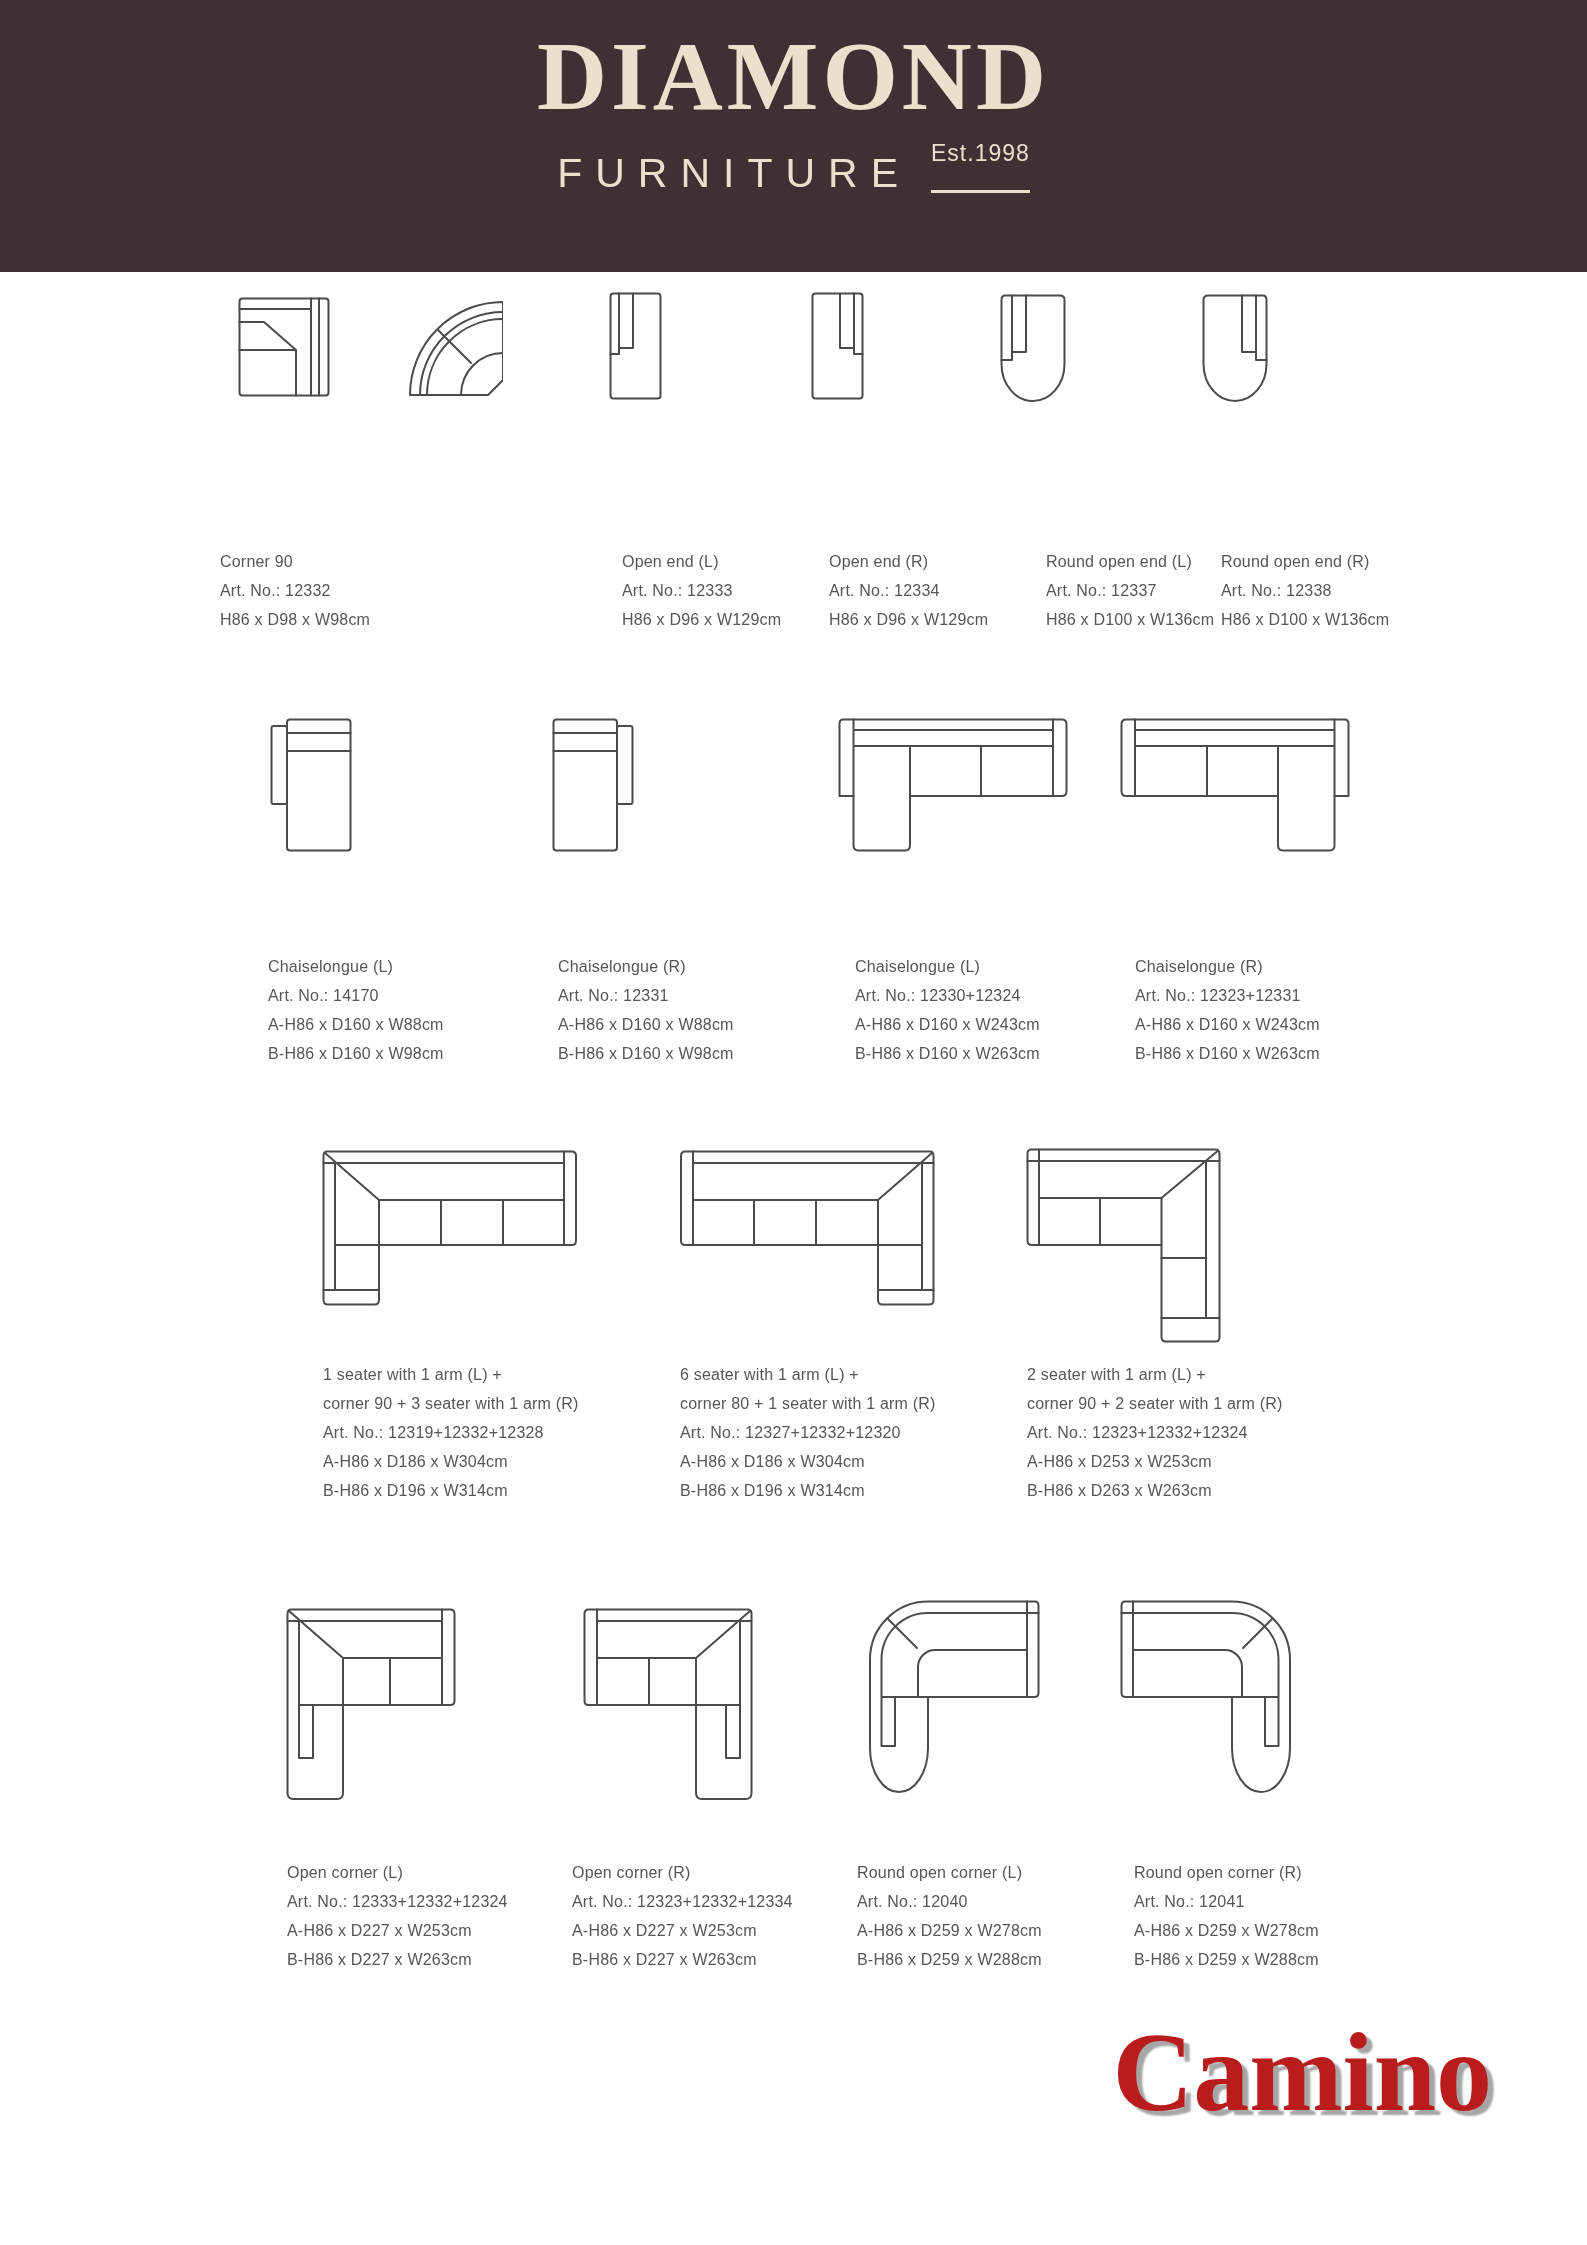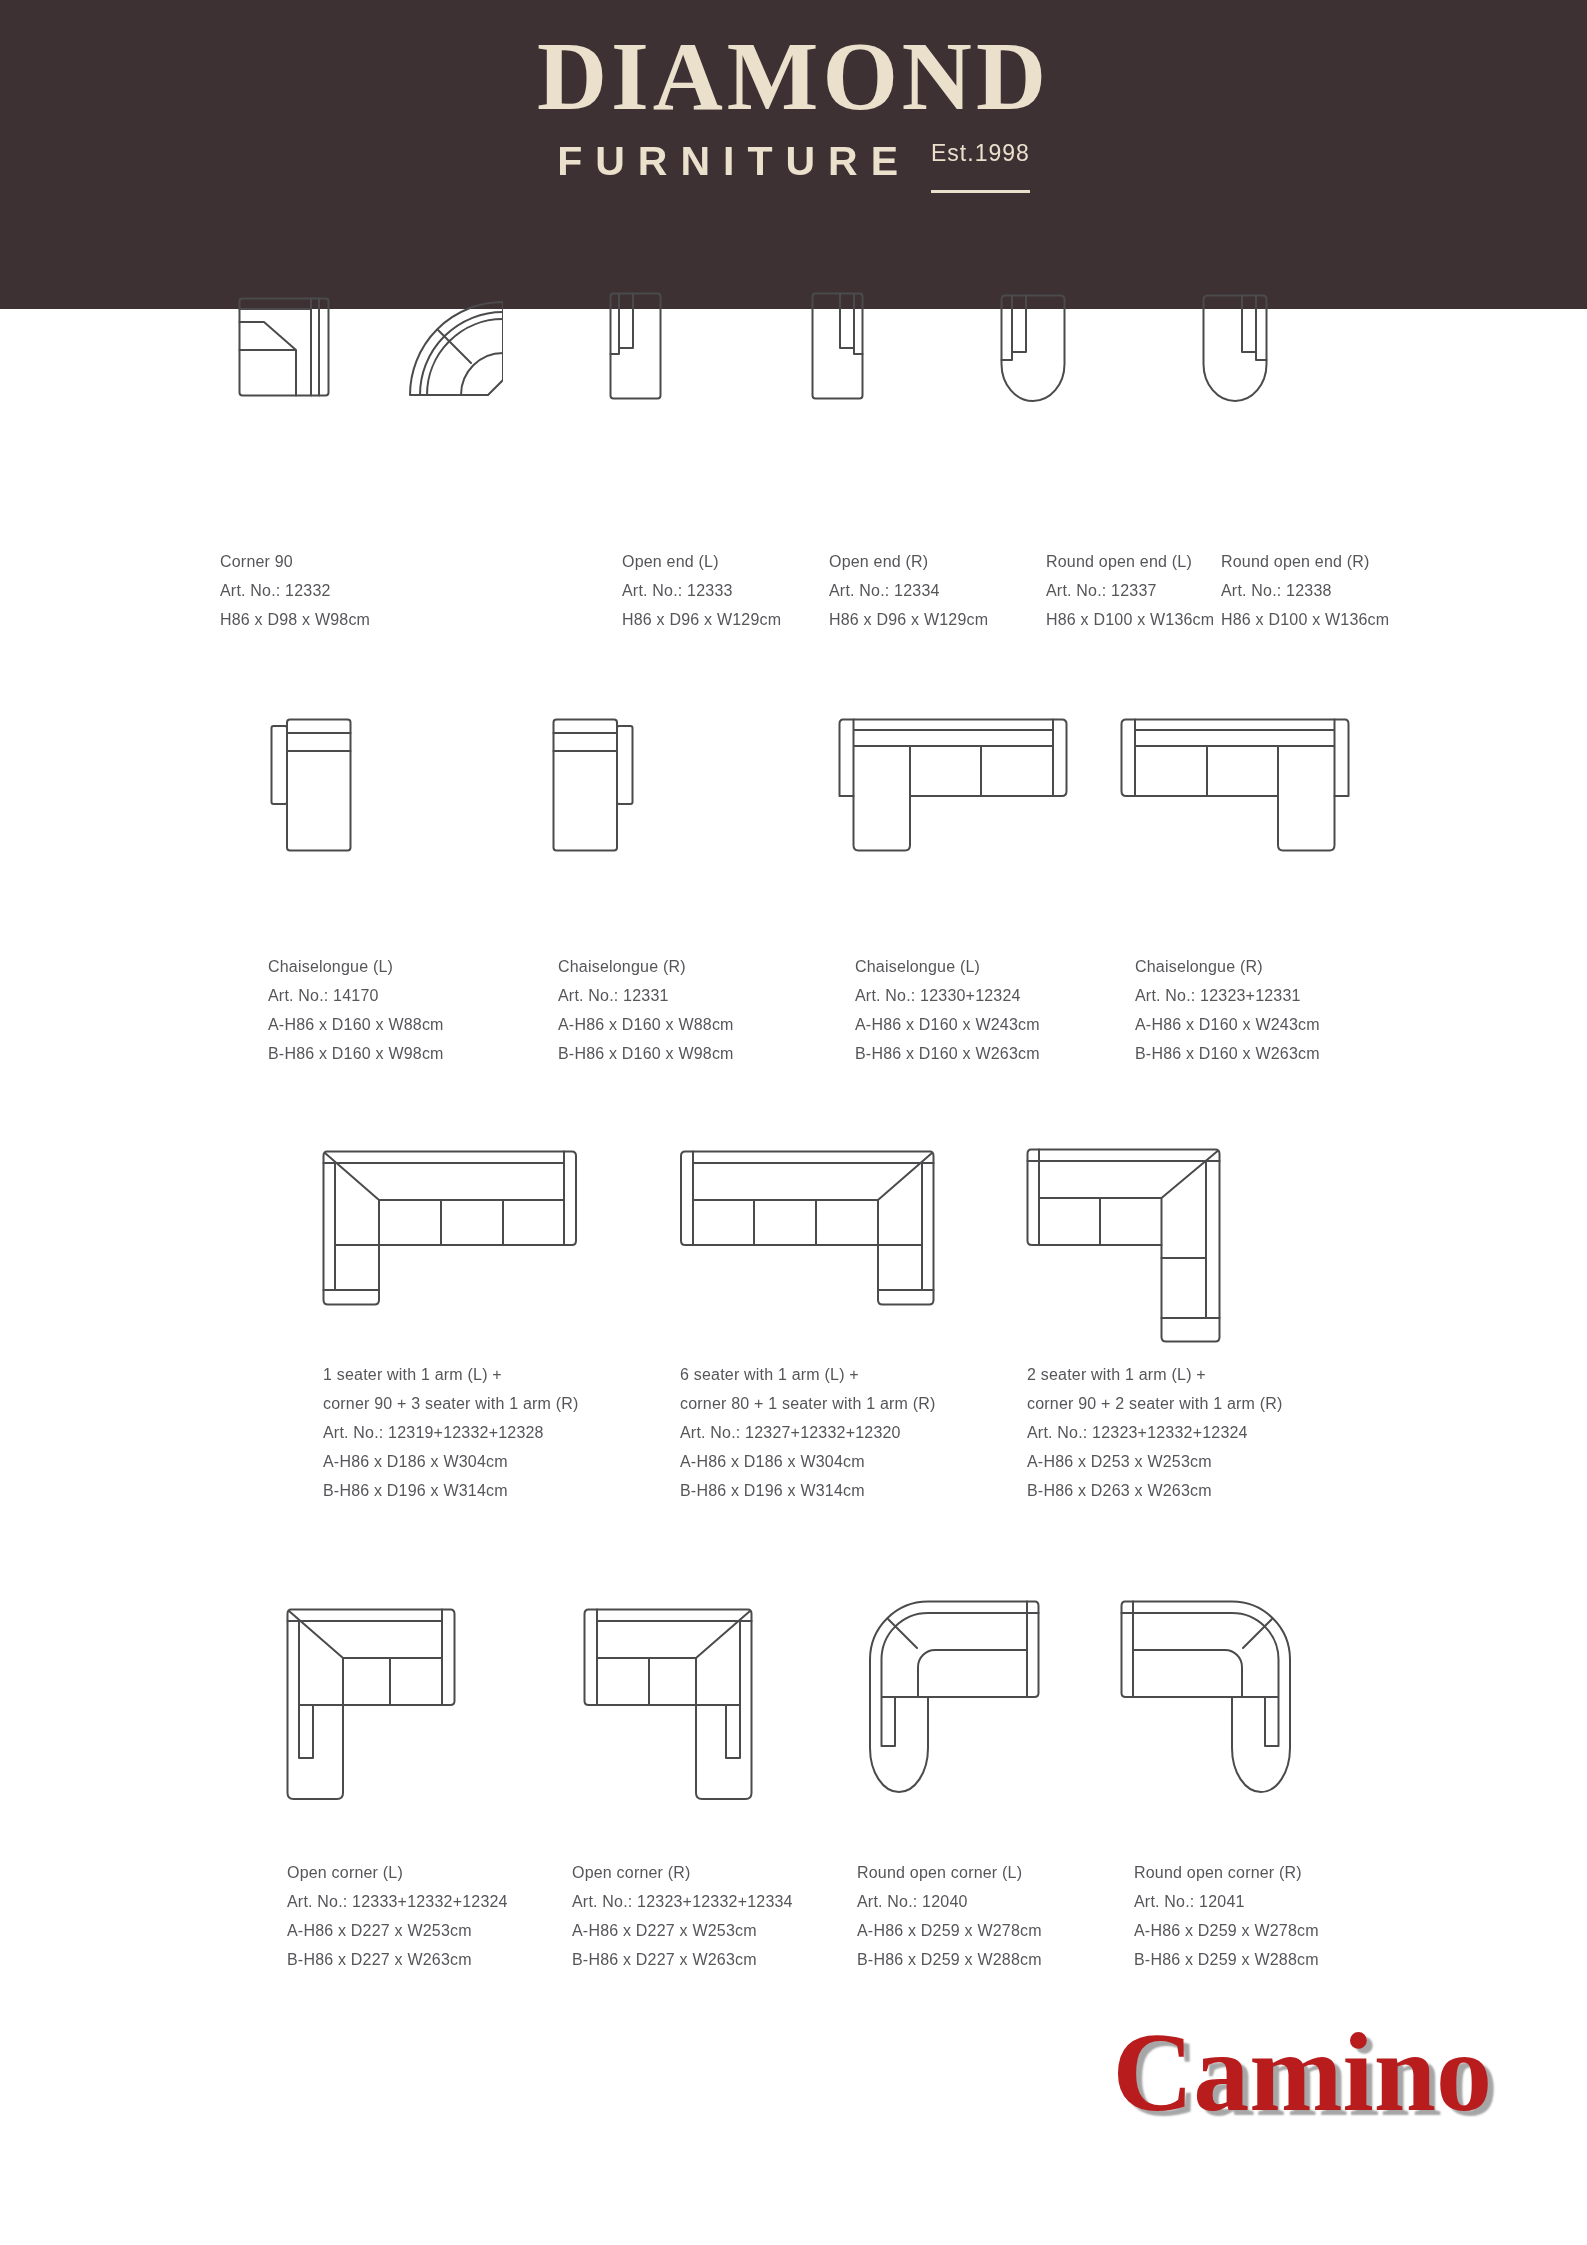--- a/index.html
+++ b/index.html
@@ -1,23 +1,23 @@
 <!DOCTYPE html>
 <html><head>
 <meta charset="utf-8">
 <style>
   html,body{margin:0;padding:0;background:#ffffff;}
   .page{position:relative;width:1587px;height:2245px;background:#ffffff;overflow:hidden;
         font-family:"Liberation Sans",sans-serif;}
-  .header{position:absolute;top:0;left:0;width:100%;height:309px;background:#3E3134;
+  .header{position:absolute;top:0;left:0;width:100%;height:272px;background:#3E3134;
           display:flex;flex-direction:column;align-items:center;}
   .brand{margin-top:28px;font-family:"Liberation Serif",serif;font-weight:bold;
          font-size:97px;line-height:1;color:#EAE0CC;letter-spacing:4px;}
   .subrow{margin-top:12px;display:flex;align-items:flex-start;gap:20px;color:#EAE0CC;}
-  .furniture{font-size:41px;line-height:1.2;letter-spacing:13px;font-weight:700;}
+  .furniture{font-size:41px;line-height:1.2;letter-spacing:13px;font-weight:400;margin-top:12px;}
   .est{font-size:23px;line-height:1.2;margin-top:3px;letter-spacing:1px;
        border-bottom:3px solid #EAE0CC;padding-bottom:22px;}
   .diag{position:absolute;}
   .diag *{fill:none;stroke:#4b4b4d;stroke-width:2;stroke-linecap:round;stroke-linejoin:round;}
   .label{position:absolute;font-size:16px;line-height:29px;color:#56565A;letter-spacing:0.2px;
          white-space:nowrap;}
   .camino{position:absolute;top:2016px;right:95px;font-family:"Liberation Serif",serif;
           font-weight:bold;font-size:112px;line-height:1;color:#b91c1c;
           text-shadow:6px 5px 2px #A6A6A6;}
 </style>

